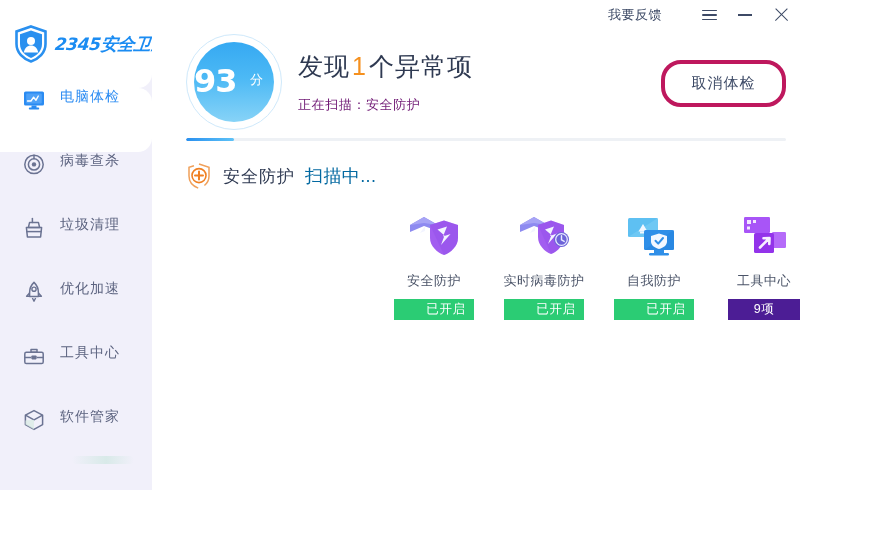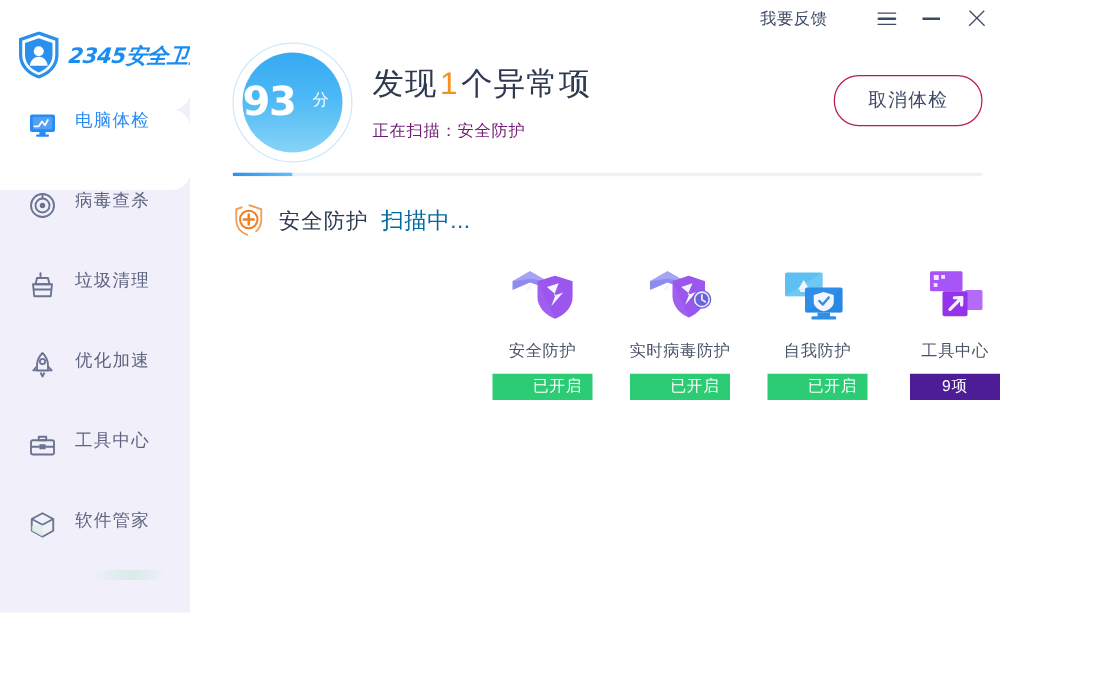--- a/index.html
+++ b/index.html
@@ -94,21 +94,21 @@
   }
   .score-unit{font-size:13px;color:#fff;line-height:1;padding-bottom:3px;padding-right:11px;padding-left:1px;}
 
   .hero-text{position:absolute;left:146px;top:20px;}
   .hero-title{font-size:25px;color:#2f3a52;letter-spacing:1px;white-space:nowrap;}
   .hero-title .hl{color:#f5901e;padding:0 2px;font-weight:normal;}
   .hero-sub{margin-top:13px;font-size:13px;color:#701a75;letter-spacing:.6px;white-space:nowrap;}
 
   .cancel-btn{
     position:absolute;right:24px;top:30px;width:117px;height:39px;
-    border:1px solid #be185d;border-radius:20px;background:#fff;
+    border:4px solid #be185d;border-radius:20px;background:#fff;
     display:flex;align-items:center;justify-content:center;
     font-size:15px;color:#3d4a66;letter-spacing:1px;cursor:default;
   }
 
   .progress-track{
     position:absolute;left:34px;right:24px;top:108px;height:3px;
     background:#eef1f5;border-radius:2px;overflow:hidden;
   }
   .progress-fill{
     height:3px;border-radius:2px;

